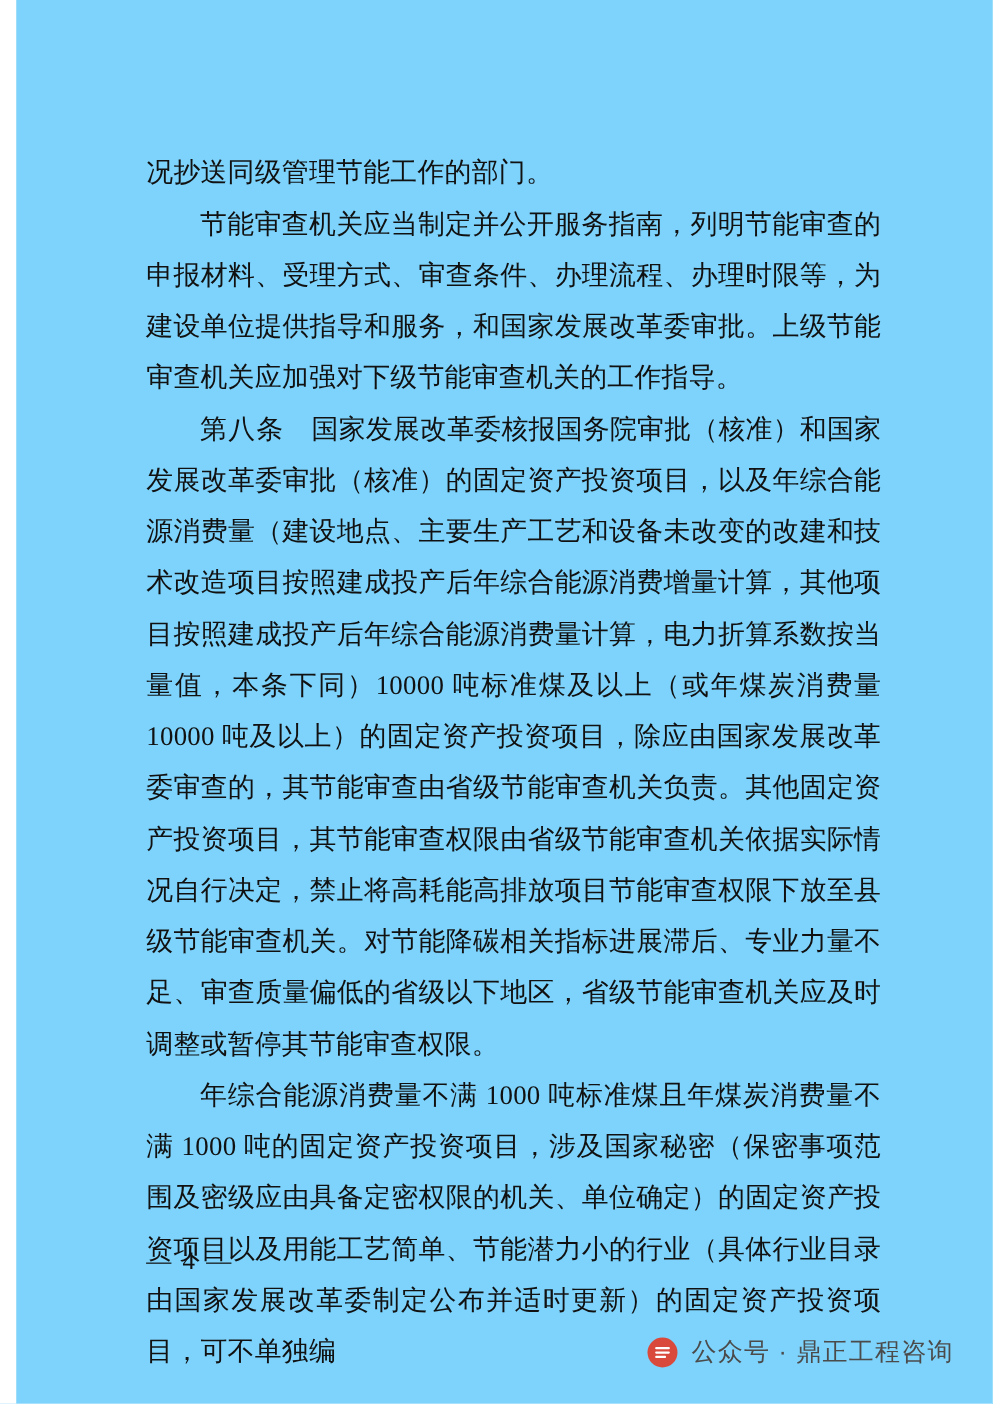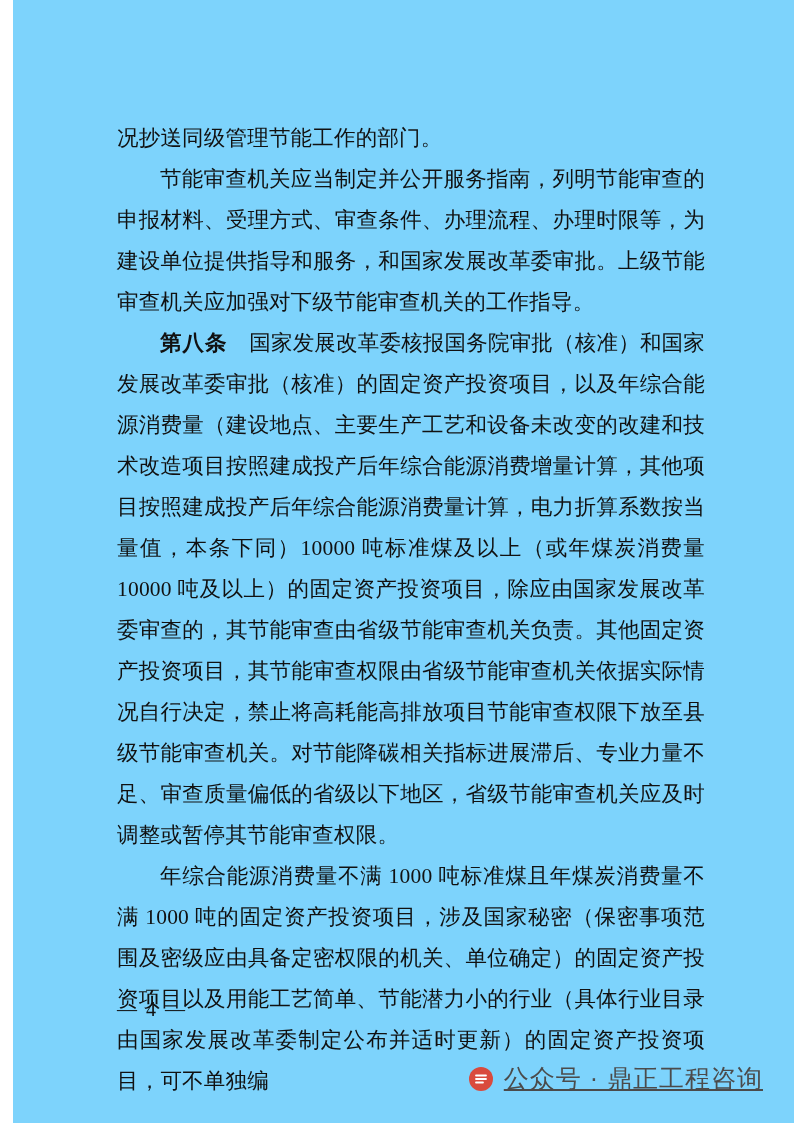--- a/index.html
+++ b/index.html
@@ -35,21 +35,21 @@
     text-align: justify;
     text-justify: inter-ideograph;
     margin: 0 0 0 0;
     letter-spacing: 0.2px;
     color: #111111;
   }
   .para.indent {
     text-indent: 2em;
   }
   .art-label {
-    font-weight: bold;
+    font-weight: normal;
     letter-spacing: 1px;
   }
   .page-number {
     position: absolute;
     left: 104px;
     top: 998px;
     width: 588px;
     text-align: left;
     font-size: 20px;
     color: #111111;
@@ -63,25 +63,24 @@
     align-items: center;
     gap: 10px;
   }
   .brand-logo {
     width: 26px;
     height: 26px;
     display: block;
   }
   .brand-text {
     font-family: "Liberation Sans", sans-serif;
-    font-size: 25px;
+    font-size: 20px;
     color: #4b4b4b;
     letter-spacing: 1px;
     white-space: nowrap;
-    text-decoration: underline;
   }
 </style>
 </head>
 <body>
 
 <div class="page">
 
   <div class="doc-body">
 
     <p class="para">况抄送同级管理节能工作的部门。</p>

